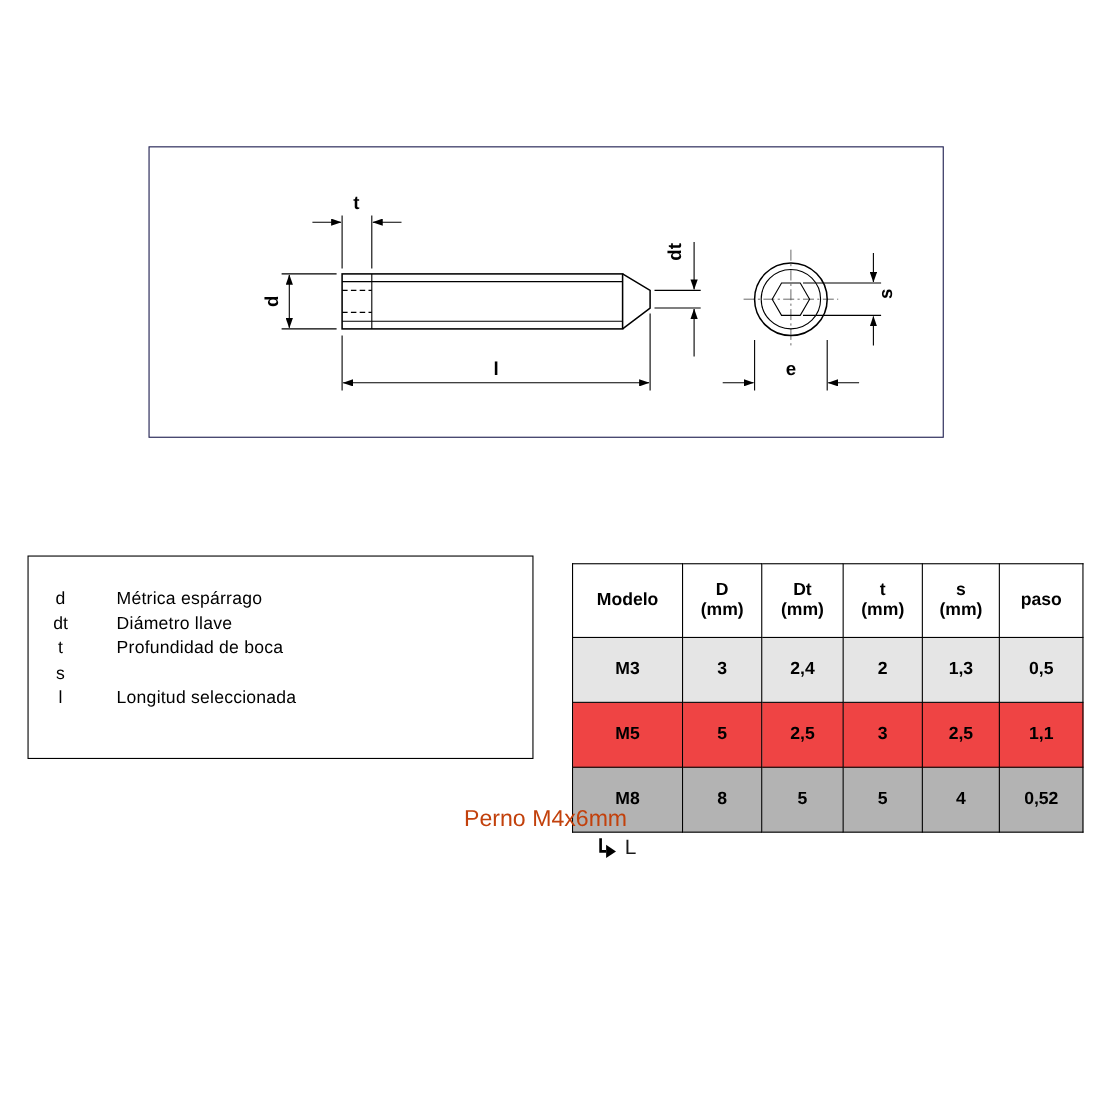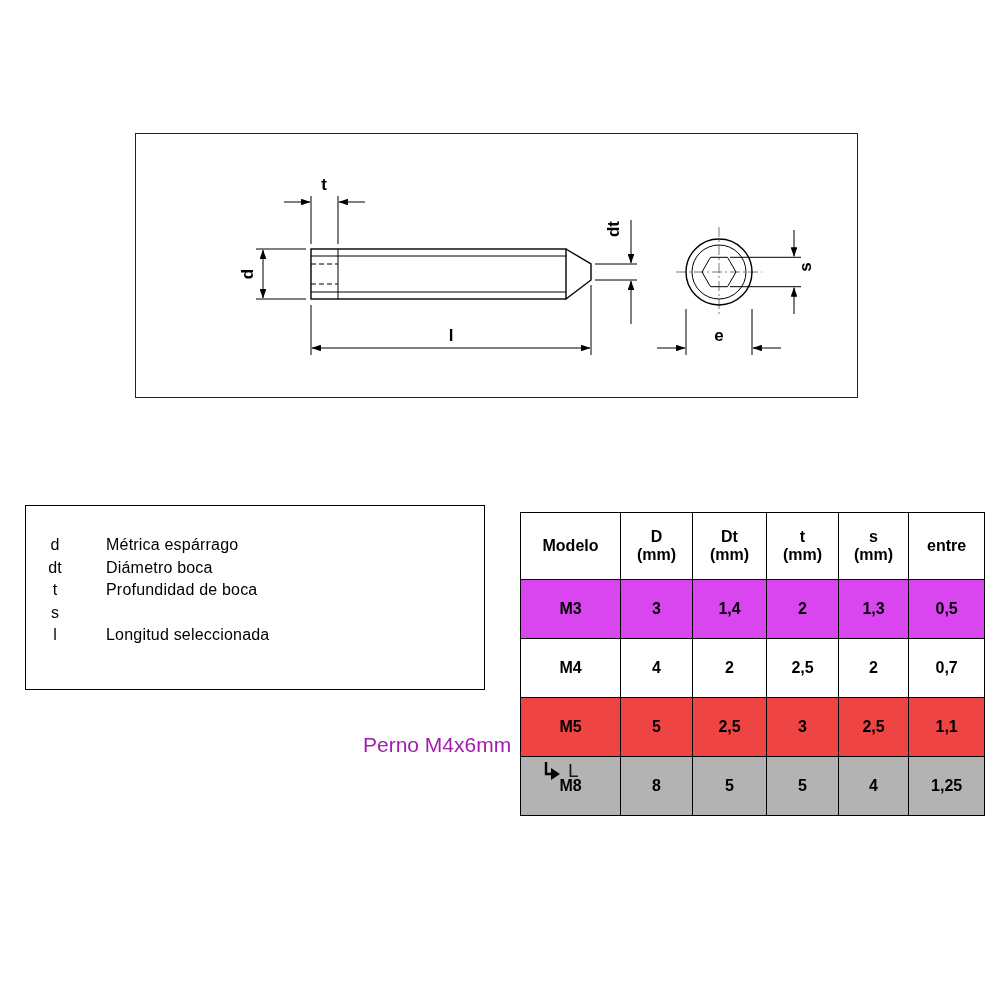--- a/index.html
+++ b/index.html
@@ -35,21 +35,21 @@
   
   #spec-table{left:520px;top:512px;border-collapse:collapse;table-layout:fixed;background:#fff;}
   #spec-table th,#spec-table td{
     border:1.6px solid #000;font-size:16px;font-weight:bold;
     text-align:center;vertical-align:middle;padding:15px;height:27px;
     font-family:"Liberation Sans",sans-serif;
   }
   #spec-table td{height:28px;}
 
   
-  #caption-title{left:363px;top:733px;width:300px;font-size:21px;color:#a21caf;}
+  #caption-title{left:346px;top:733px;width:300px;text-align:center;font-size:21px;color:#c2410c;}
   #caption-note{left:541px;top:760px;display:flex;align-items:center;gap:3px;}
   #caption-note .note-l{font-size:19px;color:#1a1a1a;}
 </style>
 </head>
 <body>
 
 <div class="abs" id="drawing-frame" style="border-color: rgb(28, 28, 78);">
   <svg width="721" height="263" viewBox="0 0 721 263">
     <defs>
       <marker id="arr" viewBox="0 0 10 7" refX="9.5" refY="3.5" markerWidth="9.5" markerHeight="6.6" orient="auto-start-reverse">
@@ -119,21 +119,21 @@
 </div>
 
 <div class="abs" id="legend-box">
   <div class="legend-rows">
     <div class="legend-row">
       <span class="legend-sym">d</span>
       <span class="legend-text">Métrica espárrago</span>
     </div>
     <div class="legend-row">
       <span class="legend-sym">dt</span>
-      <span class="legend-text">Diámetro boca</span>
+      <span class="legend-text">Diámetro llave</span>
     </div>
     <div class="legend-row">
       <span class="legend-sym">t</span>
       <span class="legend-text">Profundidad de boca</span>
     </div>
     <div class="legend-row">
       <span class="legend-sym">s</span>
     </div>
     <div class="legend-row">
       <span class="legend-sym">l</span>
@@ -151,55 +151,47 @@
       <col style="width:68px">
       <col style="width:76px">
   </colgroup>
   <thead>
     <tr>
       <th>Modelo</th>
       <th>D (mm)</th>
       <th>Dt (mm)</th>
       <th>t (mm)</th>
       <th>s (mm)</th>
-      <th>entre</th>
+      <th>paso</th>
     </tr>
   </thead>
   <tbody>
-    <tr style="background-color: #d946ef;">
+    <tr style="background-color: #e5e5e5;">
       <td>M3</td>
       <td>3</td>
-      <td>1,4</td>
+      <td>2,4</td>
       <td>2</td>
       <td>1,3</td>
       <td>0,5</td>
-    </tr>
-    <tr>
-      <td>M4</td>
-      <td>4</td>
-      <td>2</td>
-      <td>2,5</td>
-      <td>2</td>
-      <td>0,7</td>
     </tr>
     <tr style="background-color: #ef4444;">
       <td>M5</td>
       <td>5</td>
       <td>2,5</td>
       <td>3</td>
       <td>2,5</td>
       <td>1,1</td>
     </tr>
     <tr style="background-color: rgb(179, 179, 179);">
       <td>M8</td>
       <td>8</td>
       <td>5</td>
       <td>5</td>
       <td>4</td>
-      <td>1,25</td>
+      <td>0,52</td>
     </tr>
   </tbody>
 </table>
 
 <div class="abs" id="caption-title">Perno M4x6mm</div>
 
 <div class="abs" id="caption-note">
   <svg width="24" height="22" viewBox="0 0 24 22">
     <path d="M5,2 V14 H10" stroke="#000" stroke-width="2.4" fill="none"></path>
     <path d="M10,8 L10,20 L19,14 Z" fill="#000"></path>

